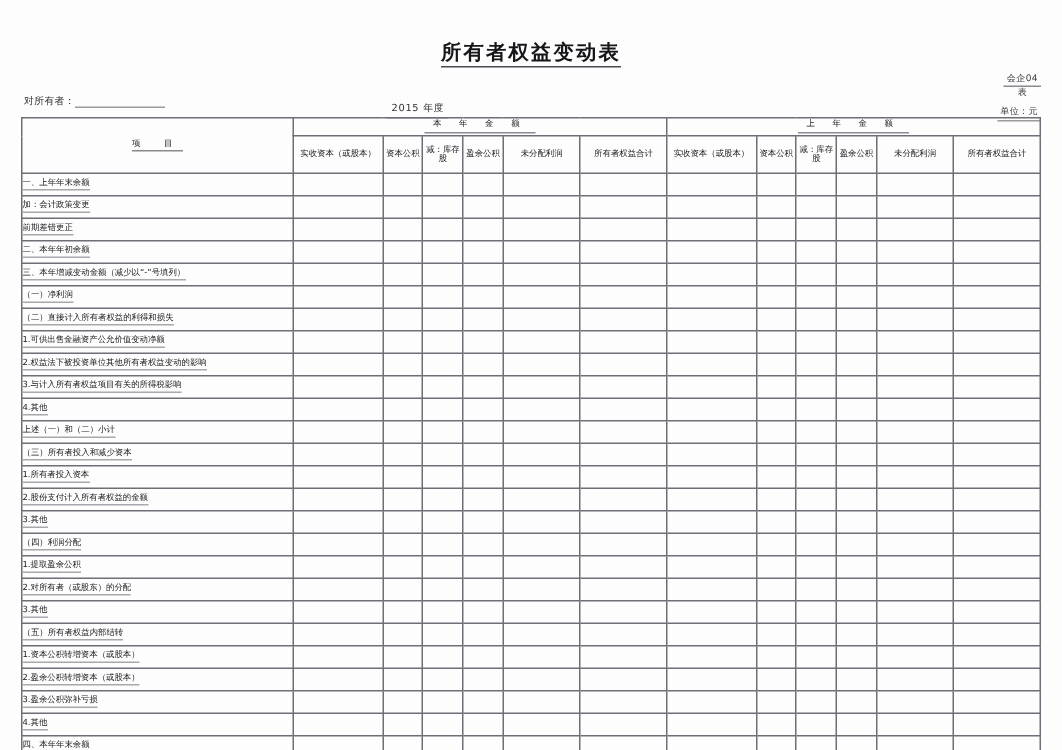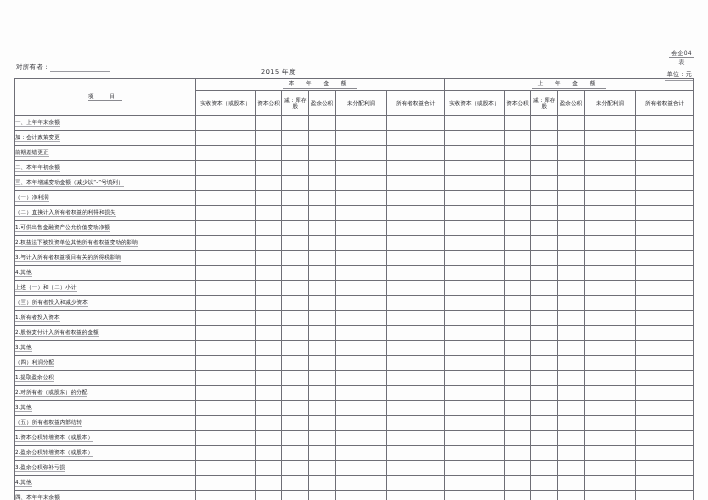--- a/index.html
+++ b/index.html
@@ -147,20 +147,23 @@
   td.cell { height: 14px; }
   .thick-left { border-left-width: 1.4px; border-left-color: #46464e; }
   .ind1 { padding-left: 10px; }
   .ind2 { padding-left: 18px; }
 </style>
 </head>
 <body>
 
 <div class="page">
 
+  <div class="doc-title">
+    <span class="u">所有者权益变动表</span>
+  </div>
 
   <div class="form-code">
     <span class="c1">会企04</span>
     <span>表</span>
   </div>
 
   <div class="prep-unit">
     <span>对所有者：</span><span class="rule"></span>
   </div>
 

